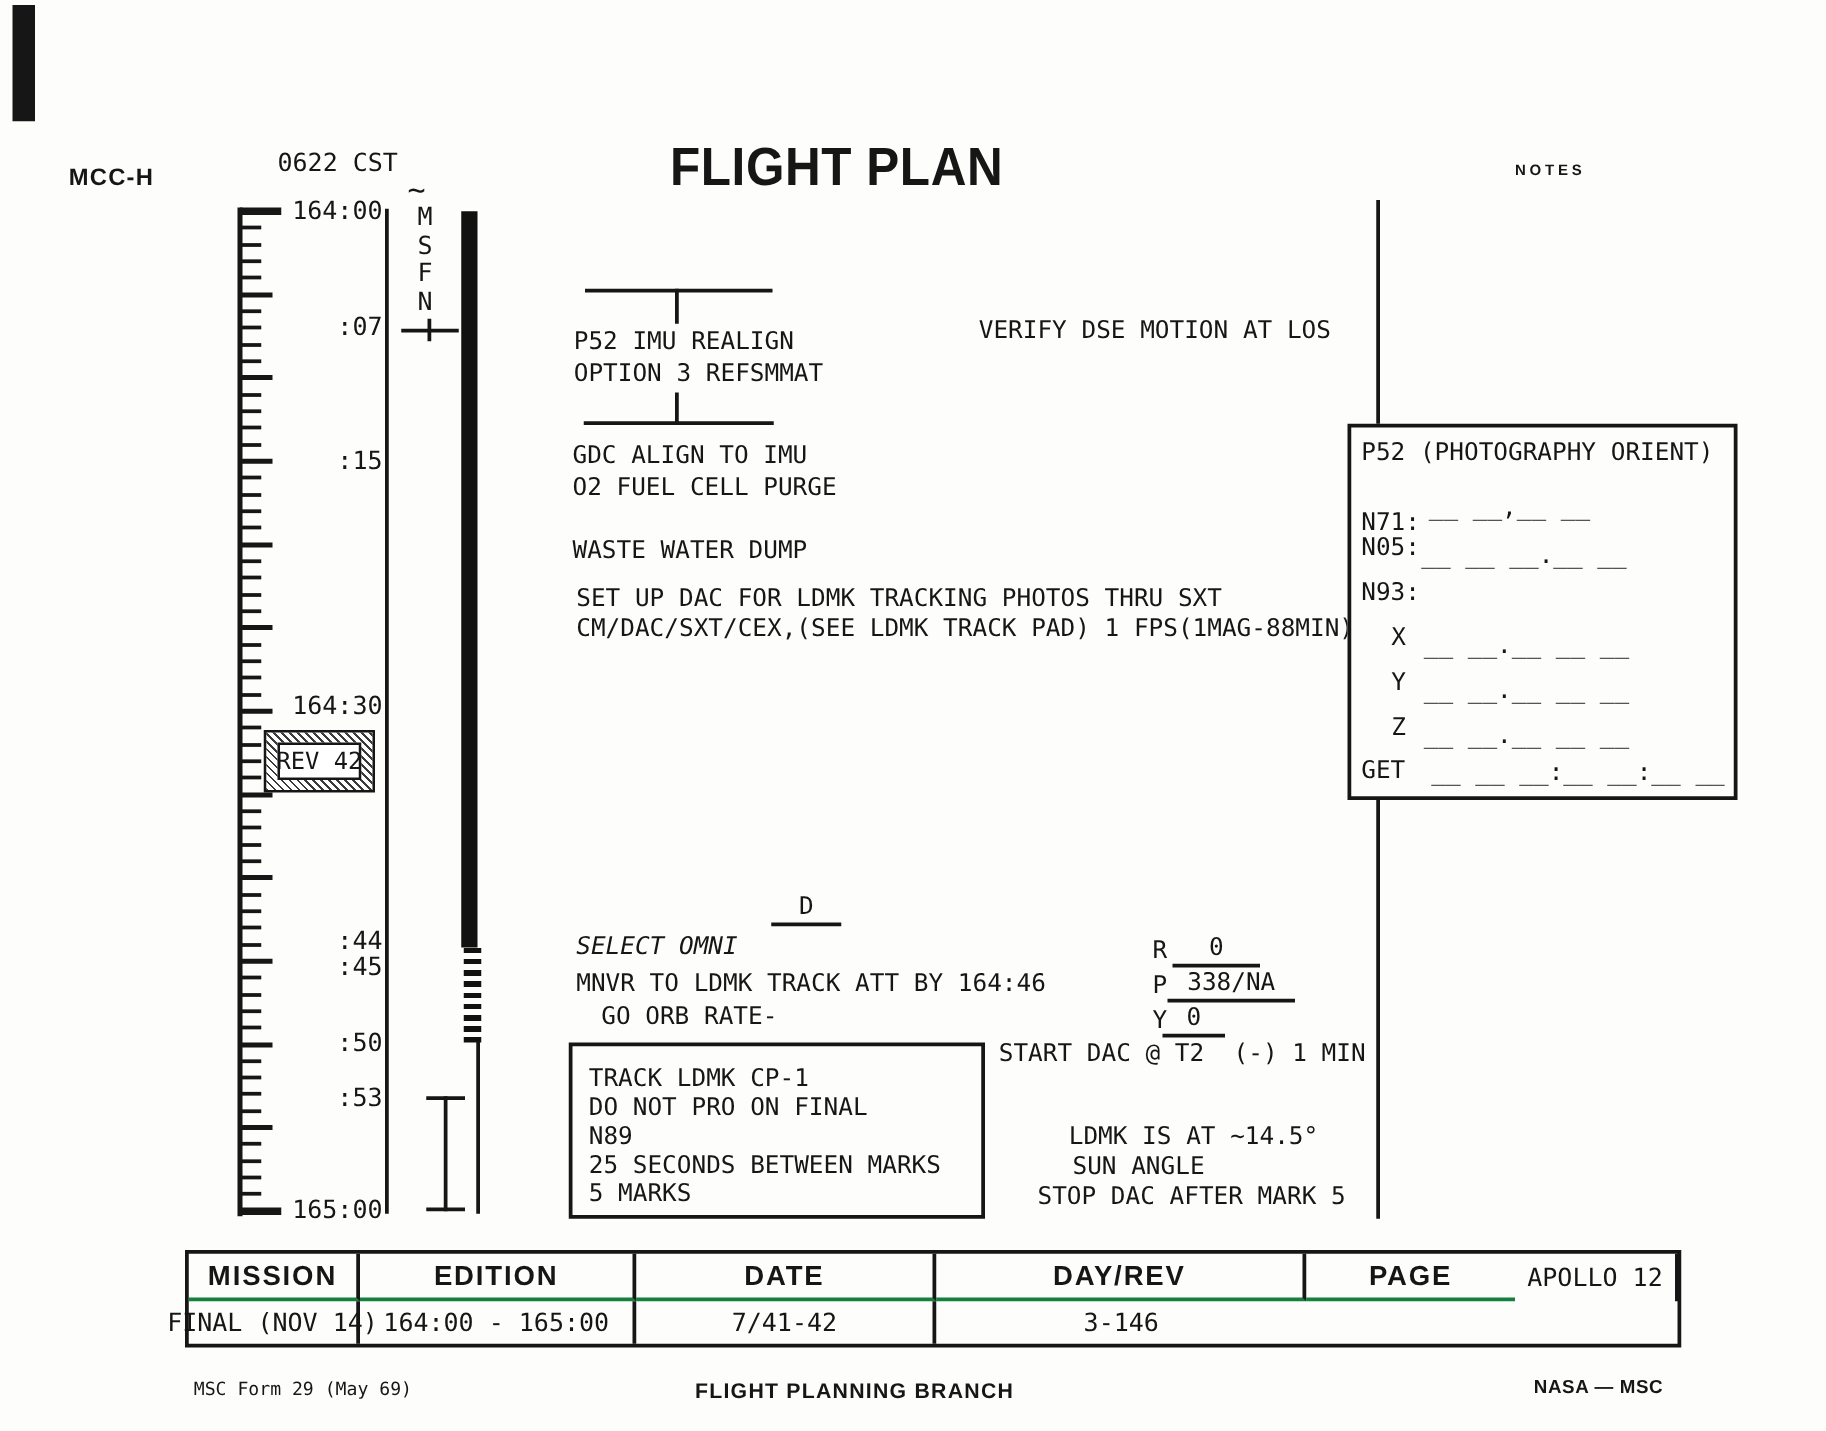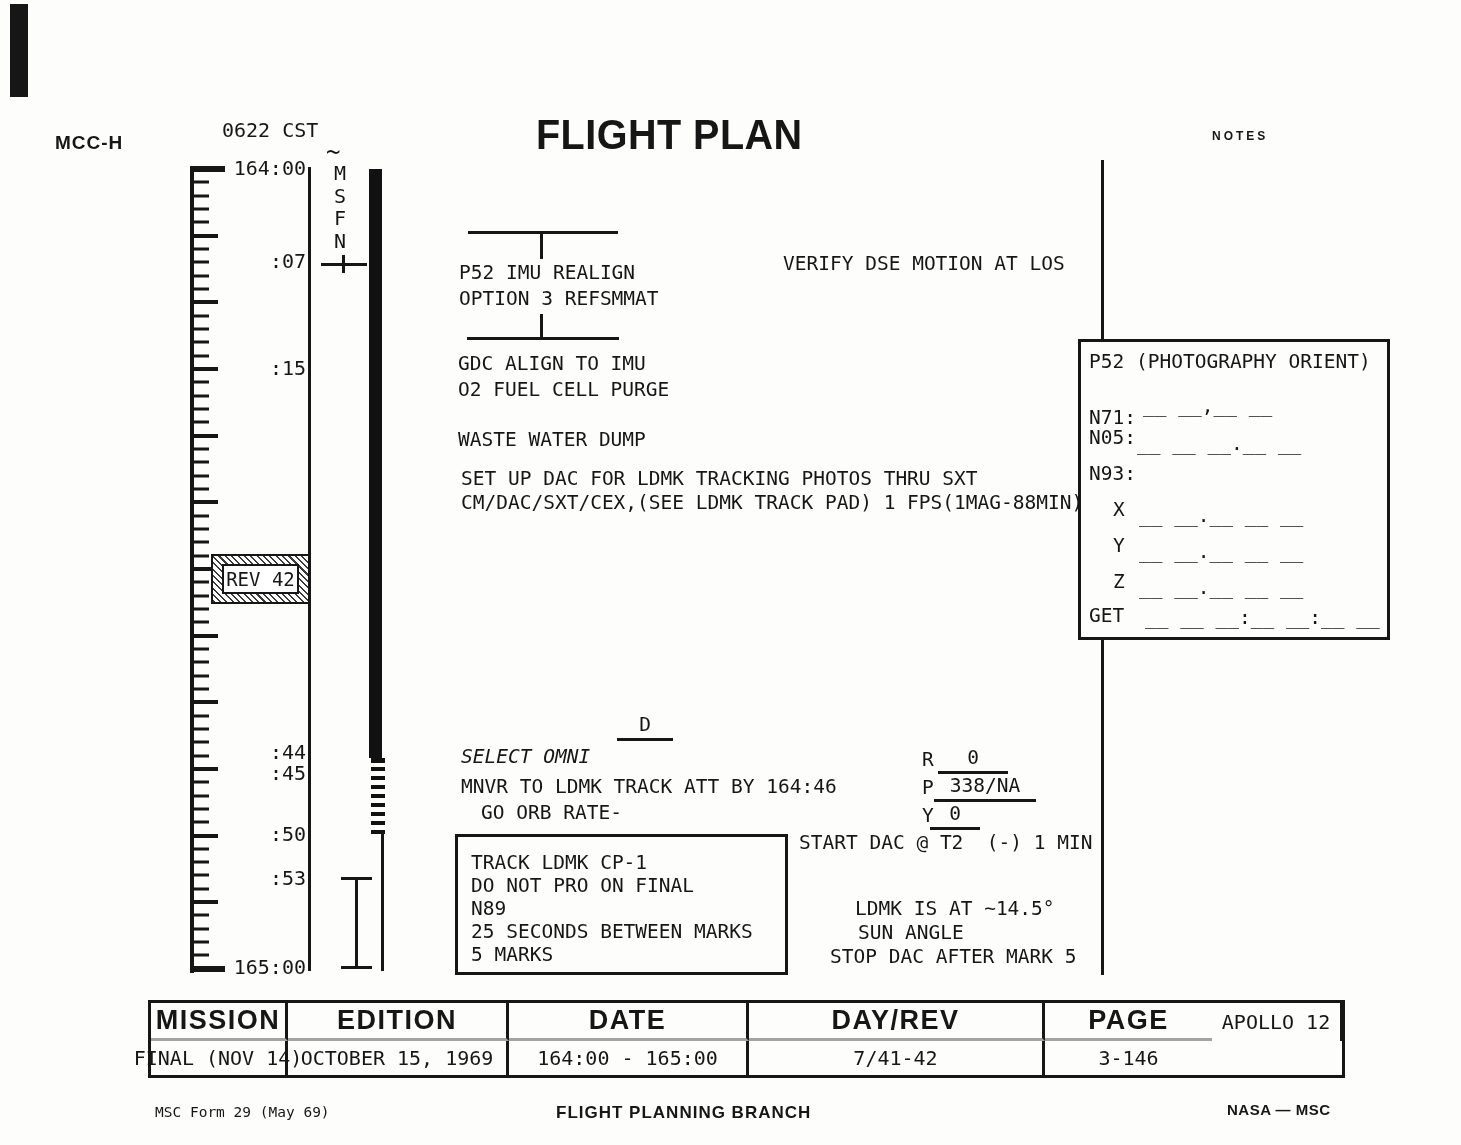--- a/index.html
+++ b/index.html
@@ -25,39 +25,39 @@
   .tick.cap { width:33px; height:6px; }
   .tlabel { position:absolute; left:214px; width:92px; text-align:right;
             font-size:20px; line-height:22px; white-space:pre; }
   .msfn-solid { position:absolute; left:369px; top:169px; width:13px; height:589px; background:#111; }
   .msfn-dash  { position:absolute; left:371px; top:758px; width:14px; height:76px;
                 background:repeating-linear-gradient(180deg,#111 0 4.5px, transparent 4.5px 9px); }
   .msfn-thin  { position:absolute; left:381px; top:833px; width:3px;  height:138px; background:#161616; }
   .msfn-letters { position:absolute; left:331px; top:162px; font-size:20px; line-height:22.5px;
                   white-space:pre-line; text-align:center; width:18px; }
   
-  .rev-outer { position:absolute; left:211px; top:554px; width:99px; height:50px;
+  .rev-outer { position:absolute; left:211px; top:584px; width:89px; height:50px;
                border:2px solid #161616;
                background:repeating-linear-gradient(45deg,#3a3a3a 0 1.5px,#fff 1.5px 4.5px); }
   .rev-inner { position:absolute; left:9px; top:8px; right:9px; bottom:8px; background:#fff;
                border:2.5px solid #161616; display:flex; align-items:center; justify-content:center;
                font-size:19px; white-space:pre; }
   
   .box { position:absolute; border:3px solid #161616; background:#fdfdfb; }
   .blank-val { position:absolute; text-align:center; border-bottom:3px solid #161616;
                font-size:19.5px; line-height:24px; padding-bottom:1px; white-space:pre; }
   
   .ftable { position:absolute; left:148px; top:1000px; width:1197px; height:78px;
             border:3px solid #161616; display:grid;
             grid-template-columns:137px 221px 240px 296px 167px 131px;
             grid-template-rows:38px 34px; }
-  .ftable .hc { border-right:3px solid #161616; border-bottom:3px solid #a3a3a3;
+  .ftable .hc { border-right:3px solid #161616; border-bottom:3px solid #15803d;
                 display:flex; align-items:center; justify-content:center;
                 font-family:"Liberation Sans",sans-serif; font-weight:bold;
-                font-size:27px; letter-spacing:1.5px; }
+                font-size:22px; letter-spacing:1.5px; }
   .ftable .vc { border-right:3px solid #161616; display:flex; align-items:center; justify-content:center;
                 font-size:20px; white-space:pre; }
   .ftable .last { border-right:none; }
 </style>
 </head>
 <body>
 
 <div class="page">
 
   <div class="ln" style="left:10px; top:4px; width:18px; height:93px;"></div>
@@ -222,21 +222,20 @@
   <div class="t" style="left:830px; top:945px;">STOP DAC AFTER MARK 5</div>
 
   <div class="ftable">
     <div class="hc">MISSION</div>
     <div class="hc">EDITION</div>
     <div class="hc">DATE</div>
     <div class="hc">DAY/REV</div>
     <div class="hc last">PAGE</div>
     <div class="vc">APOLLO 12</div>
     <div class="vc">FINAL (NOV 14)</div>
-    <div class="vc">OCTOBER 15, 1969</div>
     <div class="vc">164:00 - 165:00</div>
     <div class="vc">7/41-42</div>
     <div class="vc last">3-146</div>
   </div>
 
   <div class="t-sm" style="left:155px; top:1104px;">MSC Form 29 (May 69)</div>
   <div class="t sans" style="left:556px; top:1101px; font-size:17px; letter-spacing:1px;">FLIGHT PLANNING BRANCH</div>
   <div class="t sans" style="left:1227px; top:1098px; font-size:15px; letter-spacing:.5px;">NASA — MSC</div>
 
 </div>

